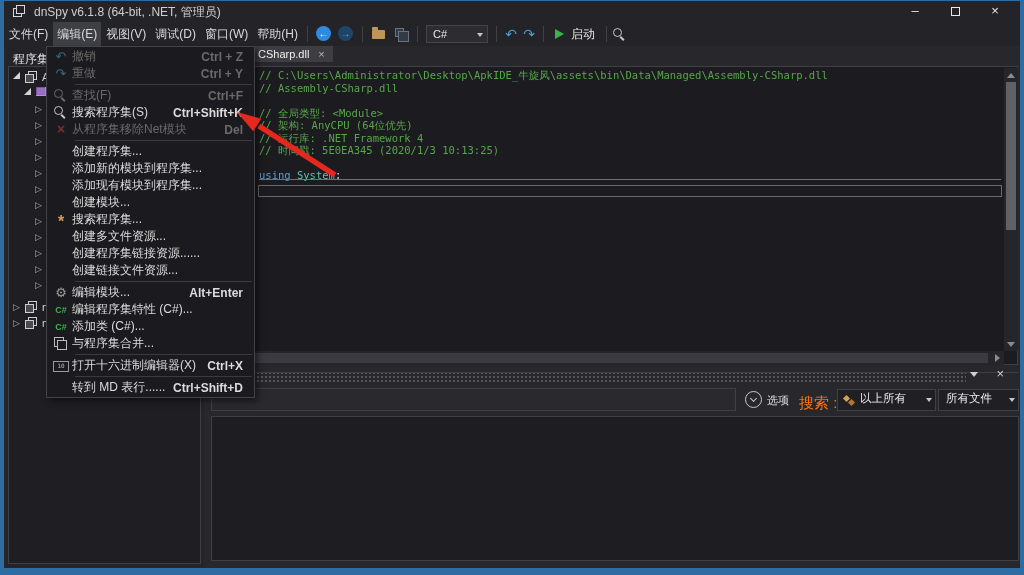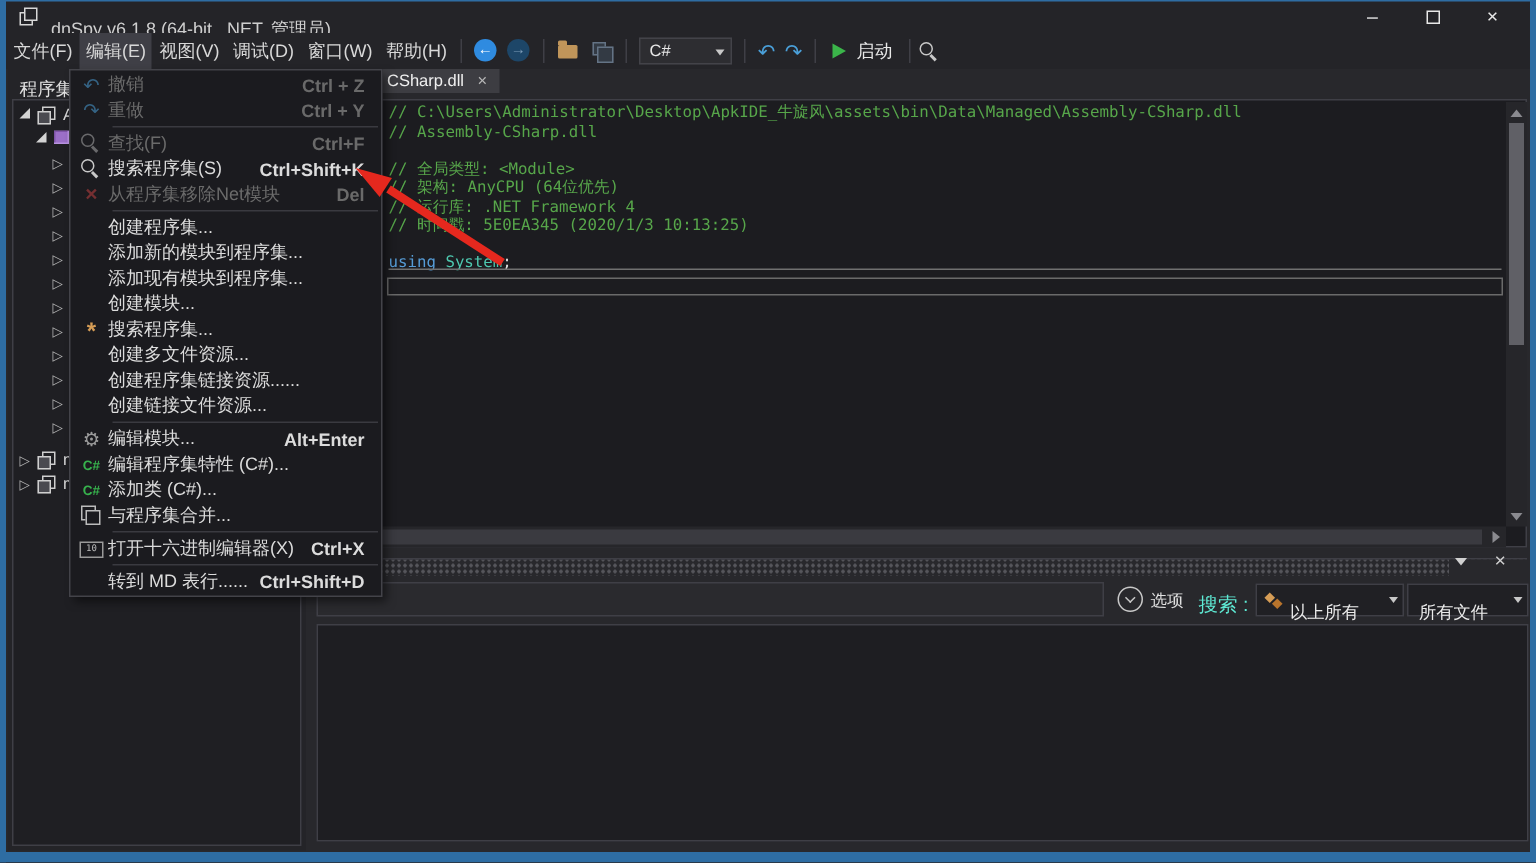--- a/index.html
+++ b/index.html
@@ -12,21 +12,21 @@
   #frame-r { right:0; top:0; width:4px; height:575px; }
   #frame-b { left:0; bottom:0; width:1024px; height:7px; }
   #frame-t { left:0; top:0; width:1024px; height:1px; }
 
   
   #titlebar { position:absolute; left:4px; top:1px; width:1016px; height:21px; background:#242428; color:#cfcfcf; font-size:12px; }
   #app-icon { position:absolute; left:9px; top:4px; width:13px; height:13px; }
   #app-icon .sq { position:absolute; border:1px solid #d8d8d8; background:#242428; }
   #app-icon .sq.a { left:3px; top:0; width:9px; height:9px; }
   #app-icon .sq.b { left:0; top:3px; width:9px; height:9px; }
-  #window-title { position:absolute; left:30px; top:10px; white-space:nowrap; }
+  #window-title { position:absolute; left:30px; top:3px; white-space:nowrap; }
   .winbtn { position:absolute; top:0; width:30px; height:21px; text-align:center; line-height:20px; color:#e8e8e8; font-size:13px; }
   #btn-min { right:90px; }
   #btn-max { right:50px; }
   #btn-close { right:10px; }
   #btn-max .box { display:inline-block; width:9px; height:9px; border:1px solid #e8e8e8; margin-top:6px; }
 
   
   #menurow { position:absolute; left:4px; top:22px; width:1016px; height:24px; background:#242428; display:flex; align-items:center; }
   .mb-item { color:#d8d8d8; font-size:12px; padding:4px 4px; margin-left:1px; white-space:nowrap; }
   .mb-item.open { background:#3f3f46; }
@@ -87,25 +87,25 @@
   #bottom-panel { position:absolute; left:206px; top:368px; width:812px; height:199px; }
   #drag-bar { position:absolute; left:0; top:4px; width:812px; height:12px; border-top:1px solid #3f3f46;
               background-image:radial-gradient(circle, #56565c 1px, transparent 1.3px); background-size:4px 4px; background-position:2px 6px; }
   #drag-bar .mask { position:absolute; right:0; top:0; width:52px; height:12px; background:#28282c; }
   #panel-menu-arrow { position:absolute; right:40px; top:4px; width:0; height:0; border-left:4px solid transparent; border-right:4px solid transparent; border-top:5px solid #d0d0d0; }
   #panel-close { position:absolute; right:14px; top:-2px; color:#d0d0d0; font-size:13px; }
   #search-input { position:absolute; left:5px; top:20px; width:525px; height:23px; background:#2a2a2e; border:1px solid #3f3f46; }
   #options-toggle { position:absolute; left:539px; top:23px; width:17px; height:17px; border:1.5px solid #c8c8c8; border-radius:50%; }
   #options-toggle .chev { position:absolute; left:4.5px; top:3.5px; width:5px; height:5px; border-right:1.5px solid #c8c8c8; border-bottom:1.5px solid #c8c8c8; transform:rotate(45deg); }
   #options-label { position:absolute; left:561px; top:25px; color:#e0e0e0; font-size:11px; }
-  #searchfor-label { position:absolute; left:593px; top:26px; color:#5eead4; font-size:13px; }
+  #searchfor-label { position:absolute; left:593px; top:26px; color:#f97316; font-size:15px; }
   .combo { position:absolute; top:21px; height:22px; background:#202024; border:1px solid #3f3f46; color:#ececec; font-size:11.5px; }
   #combo-scope { left:631px; width:99px; }
   #combo-files { left:732px; width:81px; }
-  .combo .txt { position:absolute; left:22px; top:11px; white-space:nowrap; }
+  .combo .txt { position:absolute; left:22px; top:1px; white-space:nowrap; }
   #combo-files .txt { left:7px; }
   .combo .dd { position:absolute; right:3px; top:8px; width:0; height:0; border-left:3.5px solid transparent; border-right:3.5px solid transparent; border-top:4px solid #c8c8c8; }
   .scope-ic { position:absolute; left:5px; top:5px; width:13px; height:12px; }
   .scope-ic::before { content:""; position:absolute; left:1px; top:1px; width:5px; height:5px; background:#d69d56; transform:rotate(45deg); }
   .scope-ic::after { content:""; position:absolute; left:6px; top:5px; width:5px; height:5px; background:#b8742c; transform:rotate(45deg); }
   #results-box { position:absolute; left:5px; top:48px; width:808px; height:145px; border:1px solid #3f3f46; background:#1e1e22; }
 
   
   #edit-menu { position:absolute; left:46px; top:46px; width:209px; background:#1b1b1f; border:1px solid #434349; box-shadow:3px 3px 6px rgba(0,0,0,.5); z-index:90; padding:1px 0; }
   .menu-item { height:17px; display:flex; align-items:center; font-size:12px; color:#dcdcdc; position:relative; }

